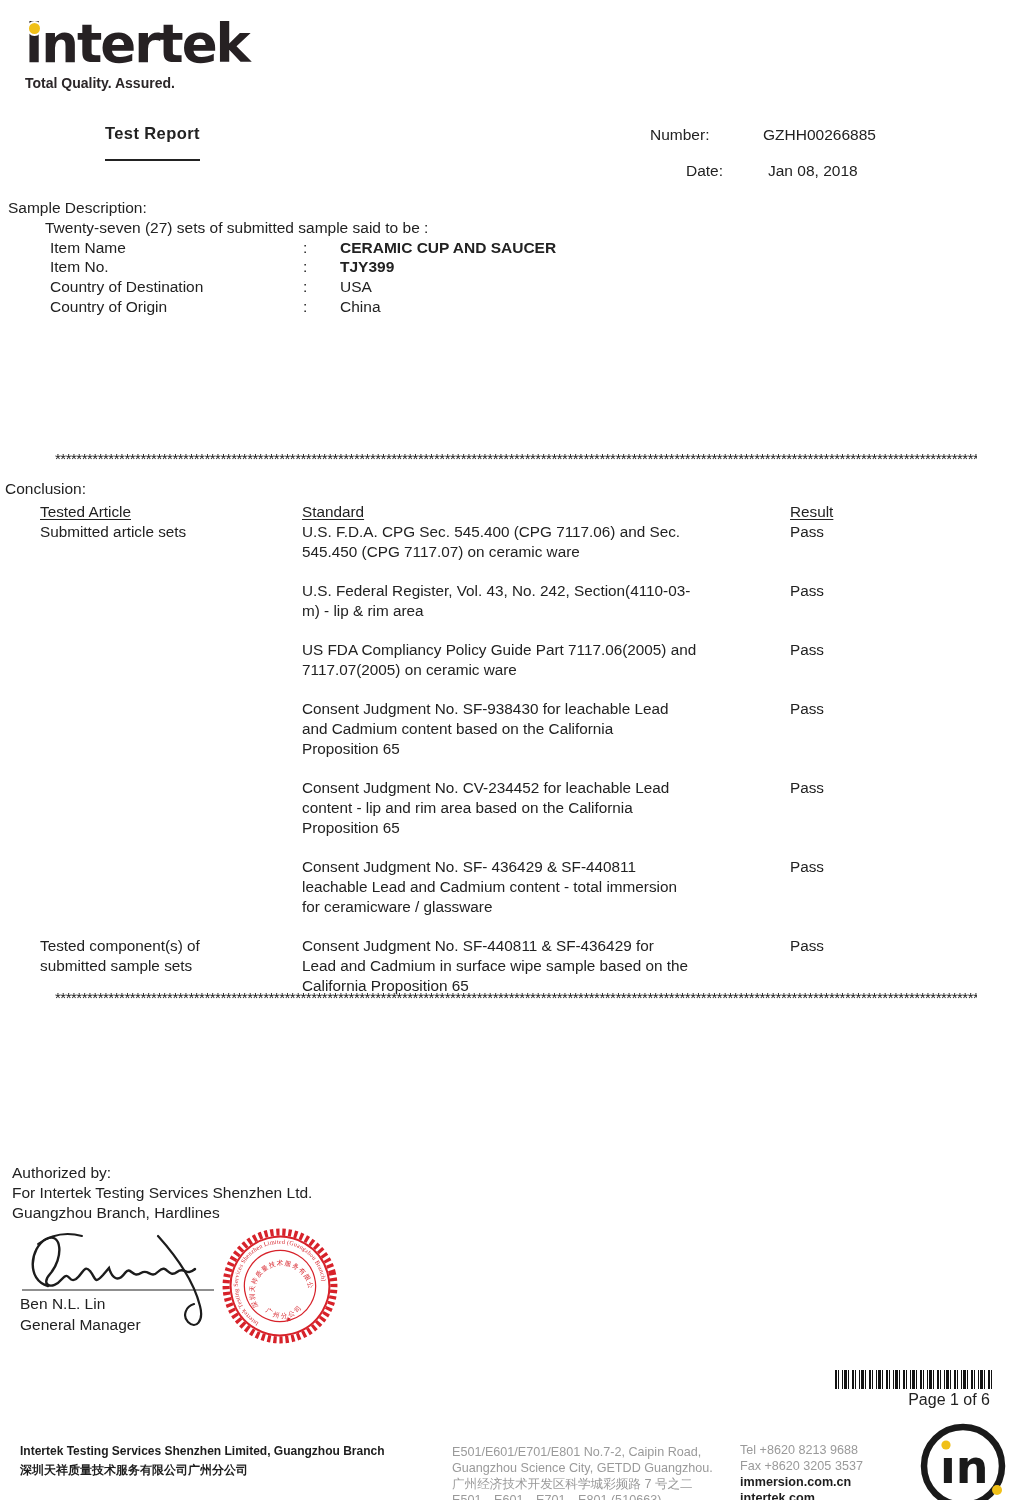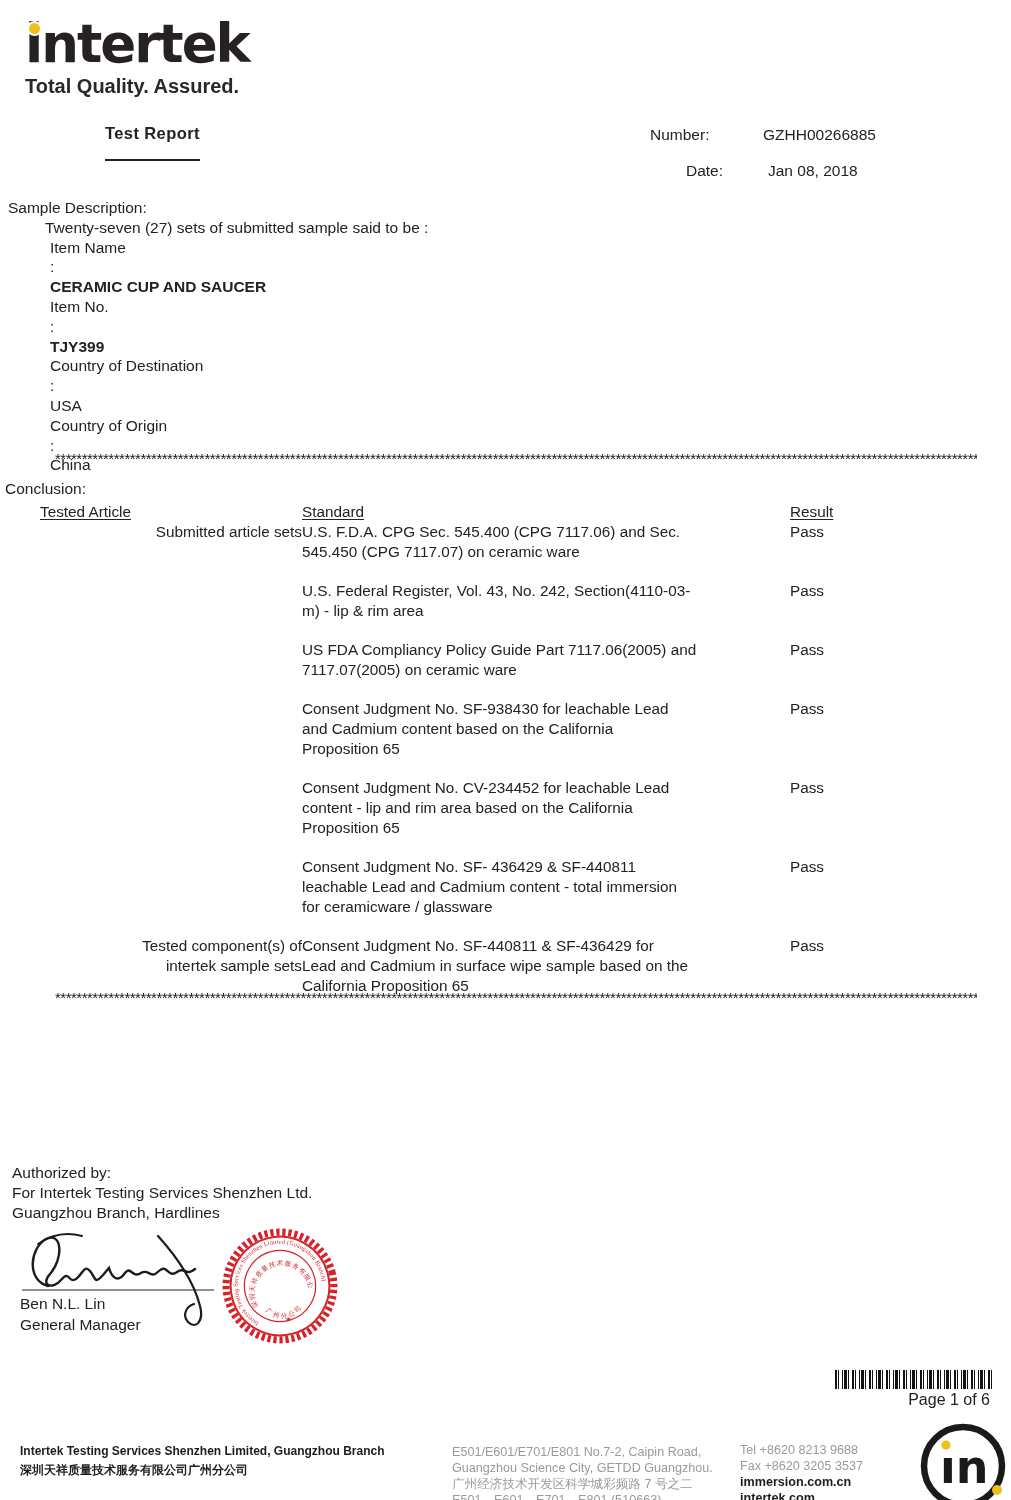--- a/index.html
+++ b/index.html
@@ -17,58 +17,58 @@
   .brand {
     font-family:"DejaVu Sans",sans-serif; font-weight:bold;
     font-size:53px; letter-spacing:-2px; color:#262123; line-height:60px;
     position:relative; display:inline-block;
   }
   .brand-dot {
     position:absolute; left:4px; top:9px; width:11px; height:11px;
     border-radius:50%; background:#f0c018;
     box-shadow:0 0 0 2px #fff;
   }
-  .tagline { font-weight:bold; font-size:20px; color:#2b2628; margin-top:1px; letter-spacing:0; }
+  .tagline { font-weight:bold; font-size:14px; color:#2b2628; margin-top:1px; letter-spacing:0; }
 
   
   .report-title {
     left:105px; top:112px; font-size:16.5px; font-weight:bold; letter-spacing:.4px;
     border-bottom:2px solid #222; padding-bottom:16px;
   }
   .hdr-label { font-size:15.5px; }
   .num-label  { left:650px; top:114px; }
   .num-value  { left:763px; top:114px; }
   .date-label { left:686px; top:150px; }
   .date-value { left:768px; top:150px; }
 
   
   .sample-block { left:8px; top:186px; line-height:19.8px; }
   .sample-intro { margin-left:37px; }
-  .sample-row { display:flex; margin-left:42px;flex-direction:column; }
+  .sample-row { display:flex; margin-left:42px; }
   .sample-row .lbl { width:253px; }
   .sample-row .col { width:37px; }
   .sample-row .val.bold { font-weight:bold; }
 
   
   .sep {
     left:55px; width:922px; height:13px; overflow:hidden; white-space:nowrap;
     font-size:15px; line-height:11px; letter-spacing:-0.5px; color:#161616;
   }
   .sep1 { top:441px; }
   .sep2 { top:980px; }
 
   
   .conclusion-label { left:5px; top:468px; }
   .c-table { left:40px; top:490px; width:935px; font-size:15.3px; line-height:20px; }
   .c-head { display:flex; }
   .c-head span { text-decoration:underline; text-underline-offset:2px; }
   .c-h-article { width:262px; }
   .c-h-standard { width:488px; }
   .c-row { display:flex; margin-bottom:19px; }
-  .c-article { width:262px; white-space:pre-line;text-align:right; }
+  .c-article { width:262px; white-space:pre-line; }
   .c-standard { width:488px; white-space:pre-line; }
   .c-result { width:70px; }
 
   
   .auth-block { left:12px; top:1151px; line-height:20px; }
   .signature-svg { left:8px; top:1210px; pointer-events:none; }
   .signer-name { left:20px; top:1283px; }
   .signer-title { left:20px; top:1304px; }
   .stamp-svg { left:219px; top:1213px; }
 
@@ -180,21 +180,21 @@
     </div>
     <div class="c-row">
       <div class="c-article"></div>
       <div class="c-standard">Consent Judgment No. SF- 436429 &amp; SF-440811
 leachable Lead and Cadmium content - total immersion
 for ceramicware / glassware</div>
       <div class="c-result">Pass</div>
     </div>
     <div class="c-row">
       <div class="c-article">Tested component(s) of
-intertek sample sets</div>
+submitted sample sets</div>
       <div class="c-standard">Consent Judgment No. SF-440811 &amp; SF-436429 for
 Lead and Cadmium in surface wipe sample based on the
 California Proposition 65</div>
       <div class="c-result">Pass</div>
     </div>
   </div>
 
   <div class="abs auth-block">
     <div>Authorized by:</div>
     <div>For Intertek Testing Services Shenzhen Ltd.</div>

